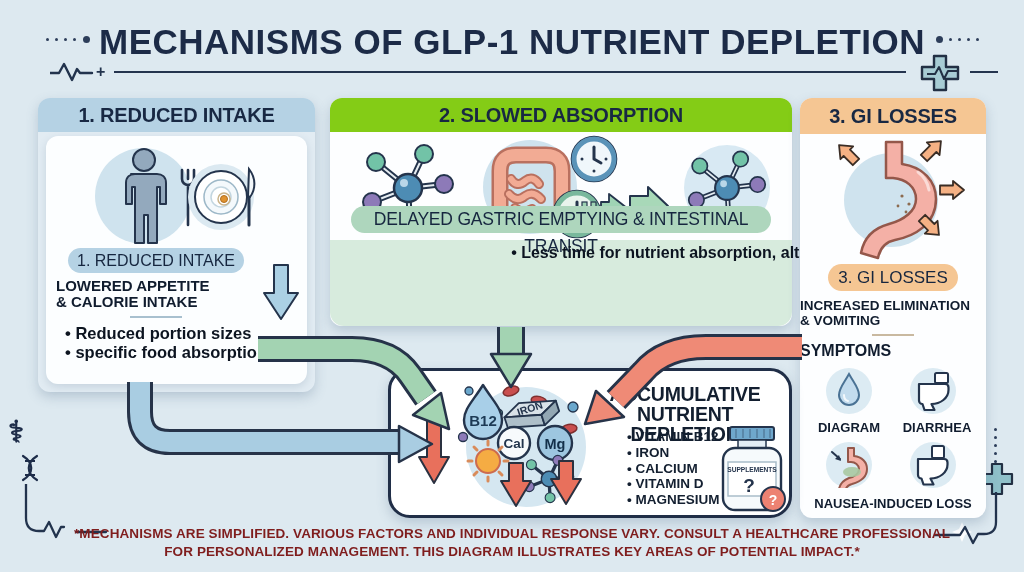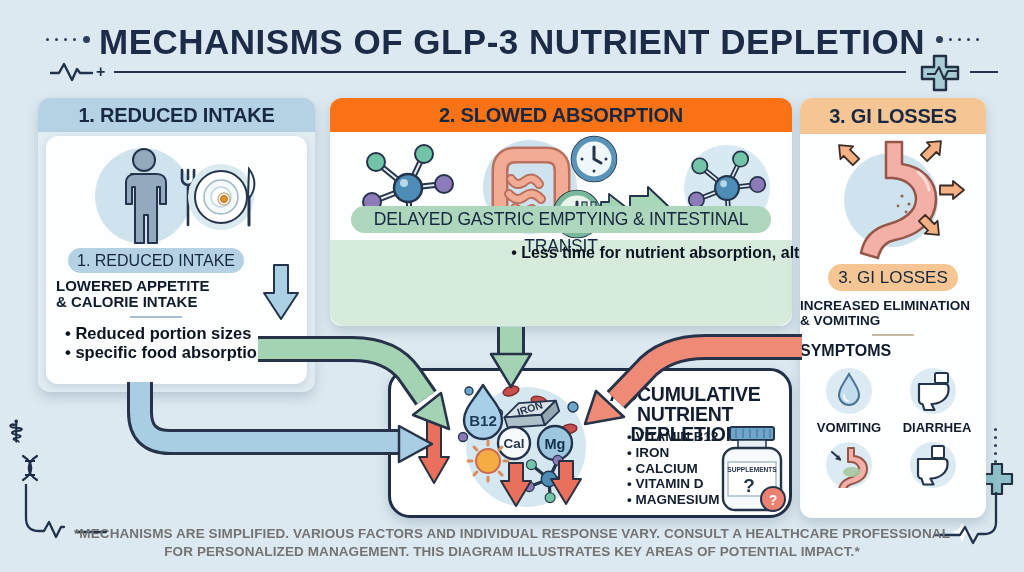--- a/index.html
+++ b/index.html
@@ -39,21 +39,21 @@
   #center-box{left:388px;top:368px;width:404px;height:150px;background:#ffffff;
               border:3.5px solid #202e47;border-radius:22px;box-sizing:border-box;z-index:5;
               box-shadow:0 5px 12px rgba(70,100,130,.25);}
   #cb-title{left:194px;top:13px;width:200px;text-align:center;font-size:19.5px;
             font-weight:800;line-height:20px;color:#131f30;letter-spacing:-.3px;}
   #cb-bullets{left:236px;top:58px;width:120px;font-size:13.5px;font-weight:800;line-height:15.8px;color:#131f30;}
   
   #flow-arrows{left:0;top:0;z-index:6;pointer-events:none;}
   
   #footer-note{left:72px;top:525px;width:880px;text-align:center;font-size:13.5px;
-               font-weight:800;line-height:18px;color:#737373;letter-spacing:.1px;}
+               font-weight:800;line-height:18px;color:#7f1d1d;letter-spacing:.1px;}
   .dot{position:absolute;border-radius:50%;background:#2d3e5a;}
 </style>
 </head>
 <body>
 
 <div class="abs" style="left:46px;top:36px;width:46px;height:8px;">
   <span class="dot" style="left:0;top:2px;width:3px;height:3px;"></span>
   <span class="dot" style="left:9px;top:2px;width:3px;height:3px;"></span>
   <span class="dot" style="left:18px;top:2px;width:3px;height:3px;"></span>
   <span class="dot" style="left:27px;top:2px;width:3px;height:3px;"></span>
@@ -94,21 +94,21 @@
   <span class="dot" style="left:1px;top:32px;width:3px;height:3px;"></span>
 </div>
 <svg class="abs" style="left:980px;top:462px;" width="34" height="34" viewBox="0 0 34 34">
   <path d="M12,2 h10 v10 h10 v10 h-10 v10 h-10 v-10 h-10 v-10 h10 z" fill="#8fc0c9" stroke="#223044" stroke-width="2.2" stroke-linejoin="round"></path>
 </svg>
 <svg class="abs" style="left:900px;top:492px;" width="118" height="60" viewBox="0 0 118 60">
   <polygon points="62,30 65,37 72,40 65,43 62,50 59,43 52,40 59,37" fill="#ffffff" opacity="0.9"></polygon>
   <path d="M96,0 v30 q0,12 -12,12 h-6 l-5,9 l-8,-16 l-5,8 h-25" fill="none" stroke="#22334d" stroke-width="2.3" stroke-linejoin="round" stroke-linecap="round"></path>
 </svg>
 
-<div id="main-title" class="abs">MECHANISMS OF GLP-3 NUTRIENT DEPLETION</div>
+<div id="main-title" class="abs">MECHANISMS OF GLP-1 NUTRIENT DEPLETION</div>
 
 <div id="panel1" class="abs panel">
   <div class="panel-header" style="background:#b5d2e4;">1. REDUCED INTAKE</div>
   <div id="panel1-card" class="abs">
     <svg class="abs" style="left:0;top:4px;" width="261" height="108" viewBox="0 0 261 108">
       <circle cx="97" cy="56" r="48" fill="#cfe3ee"></circle>
       <g transform="translate(98,58)">
         <circle cx="0" cy="-38" r="11" fill="#93a9bd" stroke="#24344c" stroke-width="2"></circle>
         <path d="M-13,-24 h26 c5,0 9,3 9,9 v21 h-6 v-17 h-3 v56 h-9 v-28 h-4 v28 h-9 v-56 h-3 v17 h-6 v-21 c0,-6 4,-9 9,-9 z" fill="#93a9bd" stroke="#24344c" stroke-width="2" stroke-linejoin="round"></path>
       </g>
@@ -138,21 +138,21 @@
       <div class="blt">Reduced portion sizes</div>
       <div class="blt">specific food absorption</div>
     </div>
   </div>
 </div>
 <svg class="abs" style="left:262px;top:264px;z-index:4;" width="38" height="58" viewBox="0 0 38 58">
   <polygon points="12,1 26,1 26,29 36,29 19,55 2,29 12,29" fill="#abd0e4" stroke="#24344c" stroke-width="2" stroke-linejoin="round"></polygon>
 </svg>
 
 <div id="panel2" class="abs panel">
-  <div class="panel-header" style="background:#f97316;">2. SLOWED ABSORPTION</div>
+  <div class="panel-header" style="background:#84cc16;">2. SLOWED ABSORPTION</div>
   <svg class="abs" style="left:0;top:32px;" width="462" height="110" viewBox="0 0 462 110">
     <g transform="translate(78,58)">
       <g stroke="#24344c" stroke-width="6">
         <path d="M0,0 L-32,-26 M0,0 L16,-34 M0,0 L36,-4 M0,0 L-36,14 M0,0 L2,34"></path>
       </g>
       <g stroke="#e6edf2" stroke-width="2">
         <path d="M0,0 L-32,-26 M0,0 L16,-34 M0,0 L36,-4 M0,0 L-36,14 M0,0 L2,34"></path>
       </g>
       <circle cx="-32" cy="-26" r="9" fill="#72c3a7" stroke="#24344c" stroke-width="2"></circle>
       <circle cx="16" cy="-34" r="9" fill="#72c3a7" stroke="#24344c" stroke-width="2"></circle>
@@ -253,36 +253,37 @@
       <path d="M23,6 C28,15 33,20 33,27 a10,10 0 1 1 -20,0 C13,20 18,15 23,6 Z" fill="#c3dcee" stroke="#4a7294" stroke-width="2"></path>
       <path d="M18,27 q0,5 4,6" fill="none" stroke="#ffffff" stroke-width="2" stroke-linecap="round" opacity="0.8"></path>
     </svg>
   </div>
   <div class="sym-circle" style="left:110px;top:270px;">
     <svg width="46" height="46" viewBox="0 0 46 46">
       <rect x="25" y="5" width="13" height="10" rx="1.5" fill="#ffffff" stroke="#24344c" stroke-width="2"></rect>
       <path d="M9,16 h26 c2,0 3.5,1.5 3.5,3.5 v2.5 c0,8 -8,14 -17,14 l3,6 h-10 l-2,-6 c-2,0 -3.5,-1.6 -3.5,-3.6 z" fill="#ffffff" stroke="#24344c" stroke-width="2.2" stroke-linejoin="round"></path>
     </svg>
   </div>
-  <div class="sym-label" style="left:6px;top:322px;width:86px;">VOMITING</div>
+  <div class="sym-label" style="left:6px;top:322px;width:86px;">DIAGRAM</div>
   <div class="sym-label" style="left:94px;top:322px;width:86px;">DIARRHEA</div>
   <div class="sym-circle" style="left:26px;top:296px;top:344px;">
     <svg width="46" height="46" viewBox="0 0 46 46">
       <path d="M22,6 h6 v8 c8,1 13,6 13,13 0,9 -8,13 -15,15 -4,1 -6,3 -7,7 l-6,-2 c1,-6 5,-9 10,-11 6,-1 10,-5 10,-9 0,-4 -4,-7 -8,-7 h-3 z" fill="#f4b0a6" stroke="#94574a" stroke-width="2" stroke-linejoin="round"></path>
       <ellipse cx="26" cy="30" rx="9" ry="5" fill="#a9c9a2" opacity="0.9"></ellipse>
       <path d="M6,10 l8,7" stroke="#24344c" stroke-width="2" stroke-linecap="round"></path>
       <polygon points="15,19 9,17 13,13" fill="#24344c"></polygon>
     </svg>
   </div>
   <div class="sym-circle" style="left:110px;top:344px;">
     <svg width="46" height="46" viewBox="0 0 46 46">
       <rect x="22" y="4" width="12" height="12" rx="1.5" fill="#ffffff" stroke="#24344c" stroke-width="2"></rect>
       <path d="M8,17 h26 c2,0 3.5,1.5 3.5,3.5 v2 c0,8 -8,14 -17,14 l3,6 h-10 l-2,-6 c-2,0 -3.5,-1.6 -3.5,-3.6 z" fill="#ffffff" stroke="#24344c" stroke-width="2.2" stroke-linejoin="round"></path>
     </svg>
   </div>
+  <div class="sym-label" style="left:6px;top:398px;width:174px;">NAUSEA-INDUCED LOSS</div>
 </div>
 
 <div id="center-box" class="abs">
   <svg class="abs" style="left:20px;top:8px;" width="180" height="136" viewBox="0 0 180 136">
     <circle cx="115" cy="68" r="60" fill="#d5e7f1"></circle>
 
     <g>
       <ellipse cx="100" cy="12" rx="8" ry="4.5" fill="#c94f4f" stroke="#7e2f2f" stroke-width="1.5" transform="rotate(-18 100 12)"></ellipse>
       <ellipse cx="128" cy="22" rx="8" ry="4.5" fill="#c94f4f" stroke="#7e2f2f" stroke-width="1.5" transform="rotate(14 128 22)"></ellipse>
       <ellipse cx="158" cy="50" rx="8" ry="4.5" fill="#c94f4f" stroke="#7e2f2f" stroke-width="1.5" transform="rotate(-10 158 50)"></ellipse>

